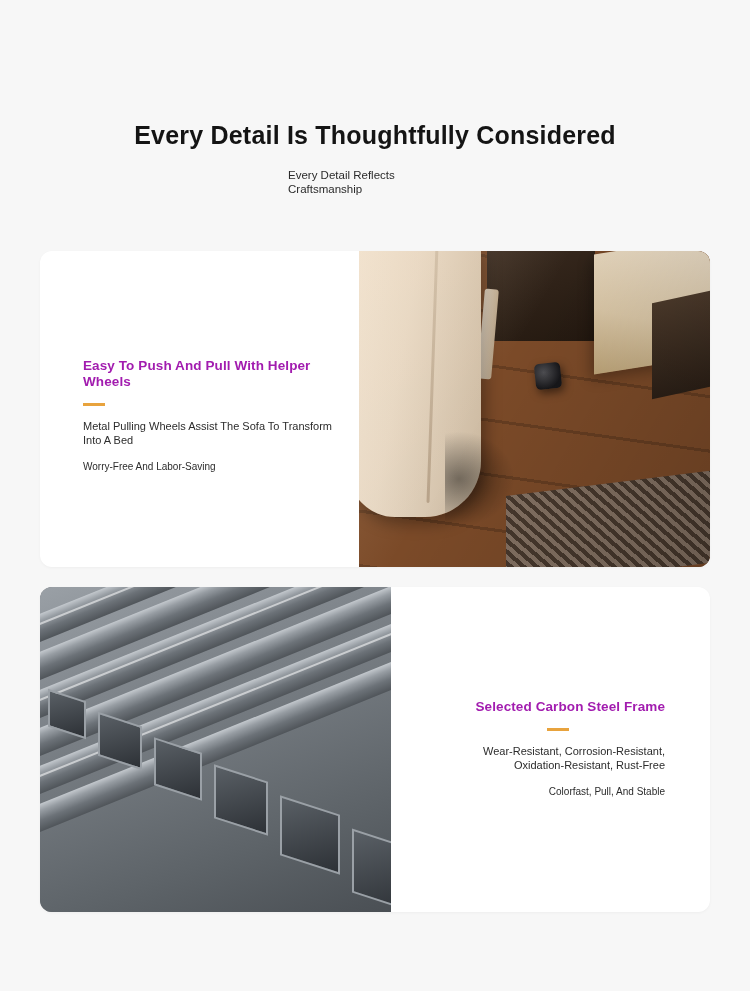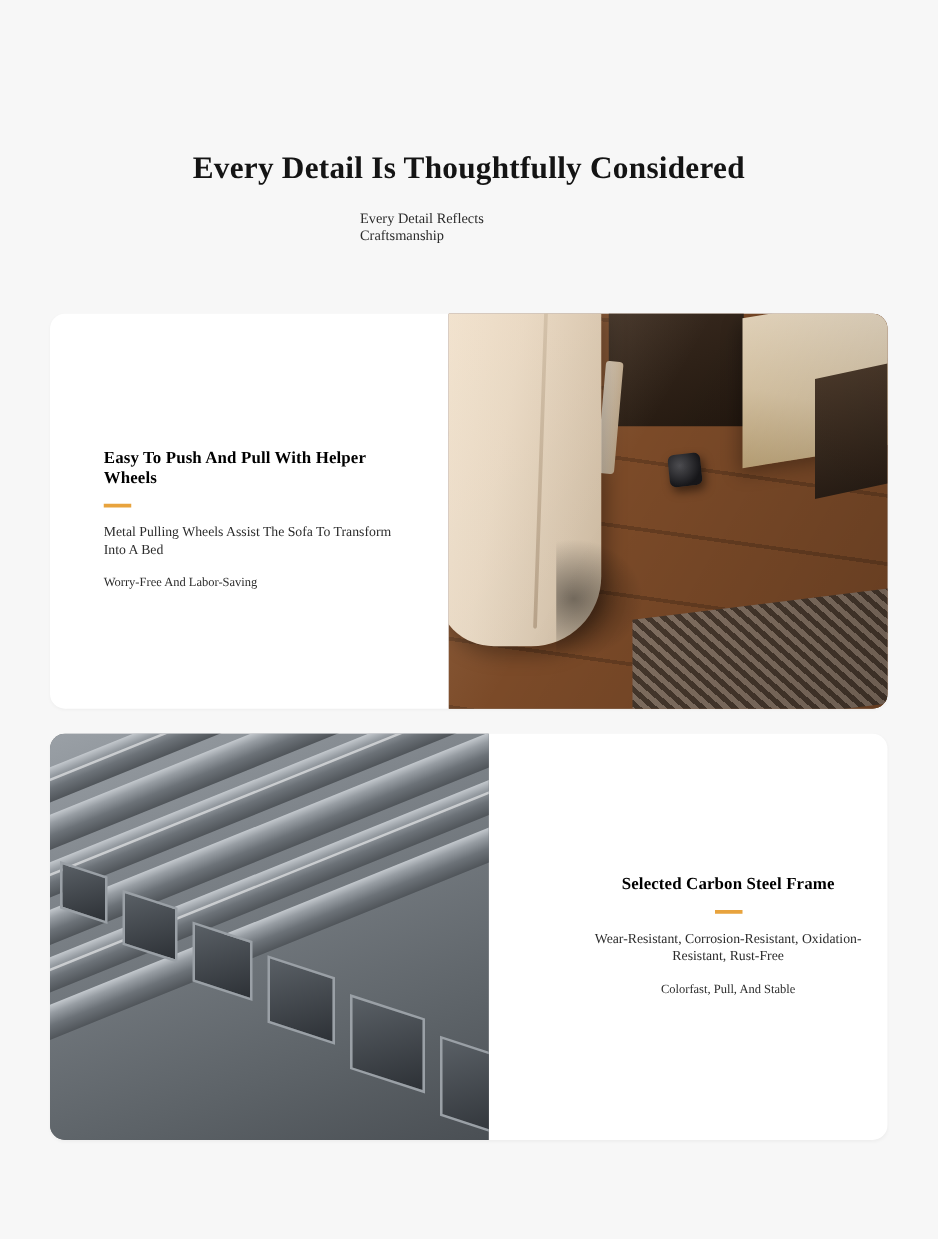--- a/index.html
+++ b/index.html
@@ -13,21 +13,20 @@
     font-family: "Liberation Sans", sans-serif;
     color: #1a1a1a;
     overflow: hidden;
   }
 
   .page {
     position: relative;
     width: 750px;
     height: 991px;
     background: #f7f7f7;
-    font-family: Liberation Serif, serif;
   }
 
   
   .header {
     position: absolute;
     top: 118px;
     left: 0;
     width: 750px;
     text-align: center;
   }
@@ -73,31 +72,31 @@
   .card-text {
     position: absolute;
     box-sizing: border-box;
   }
   .card-1 .card-text {
     left: 43px;
     top: 107px;
     width: 250px;
   }
   .card-2 .card-text {
-    left: 435px;
+    left: 410px;
     top: 112px;
     width: 215px;
-    text-align: center;
+    text-align: right;
   }
 
   .feat-title {
     font-size: 13.5px;
     font-weight: bold;
     line-height: 16px;
-    color: #000000;
+    color: #a21caf;
     letter-spacing: 0.1px;
   }
   .rule {
     width: 22px;
     height: 3px;
     background: #e8a33d;
     margin: 13px 0 13px 0;
   }
   .card-2 .rule {
     margin-left: auto;

